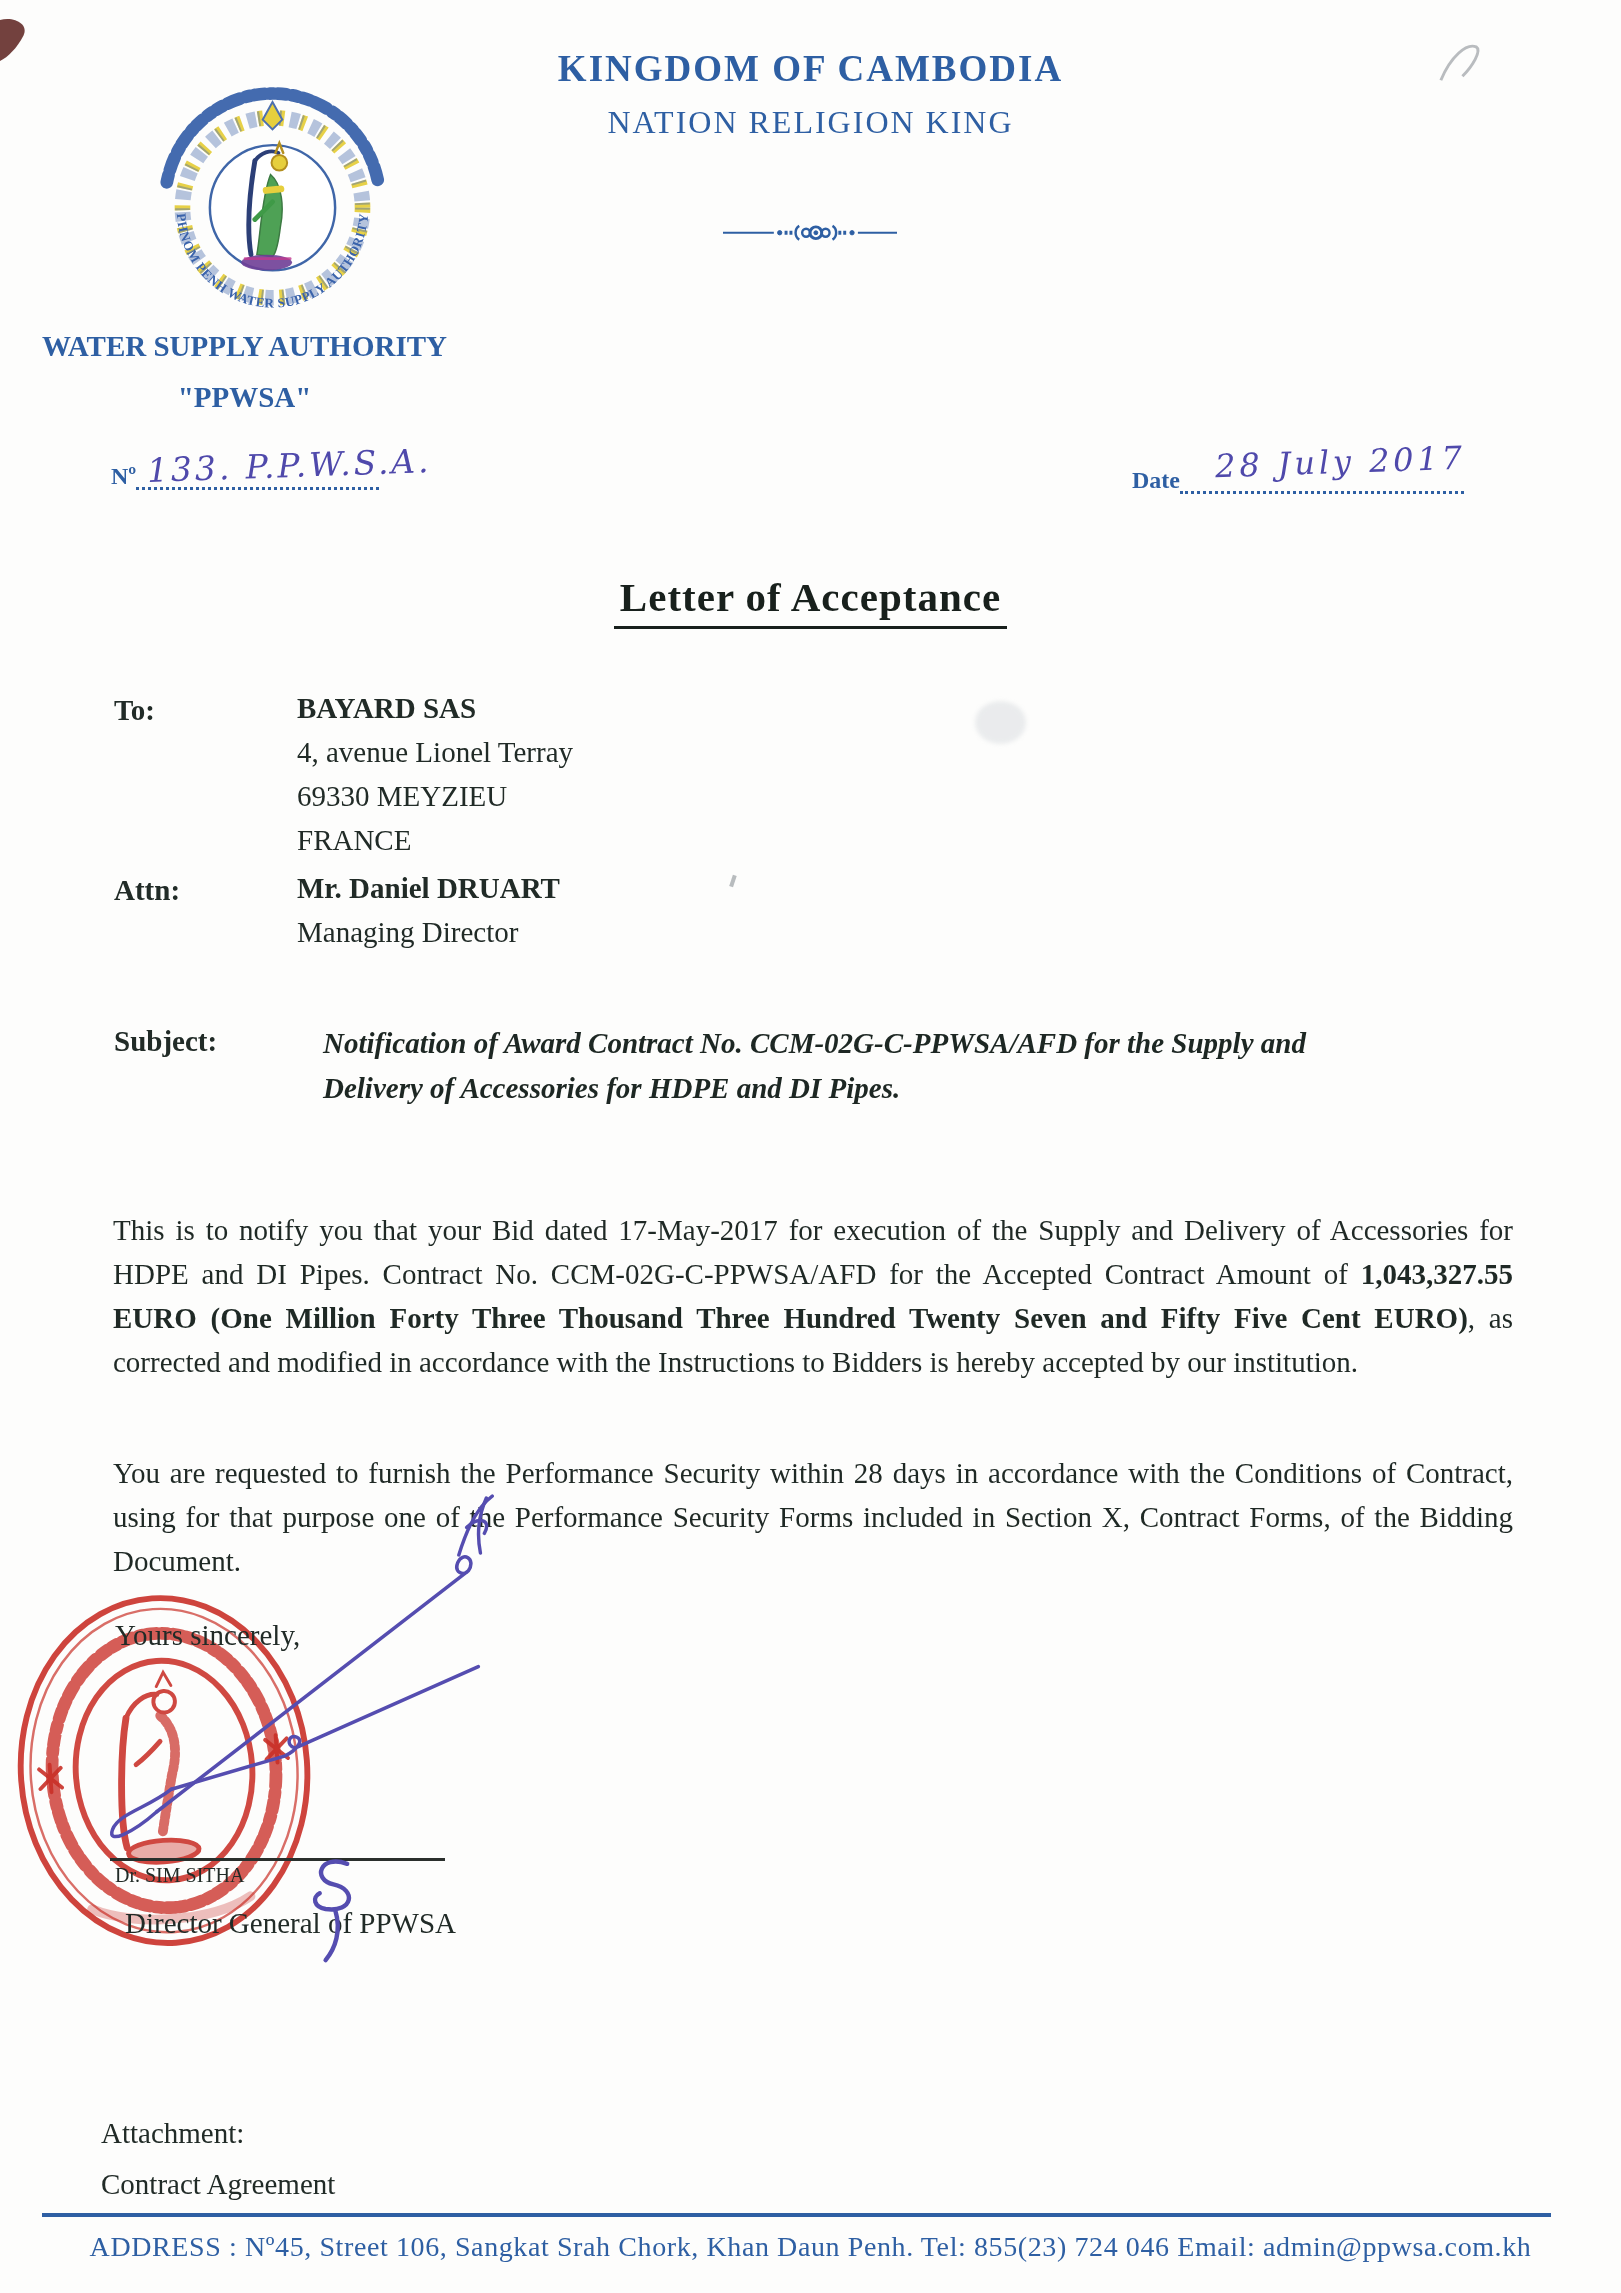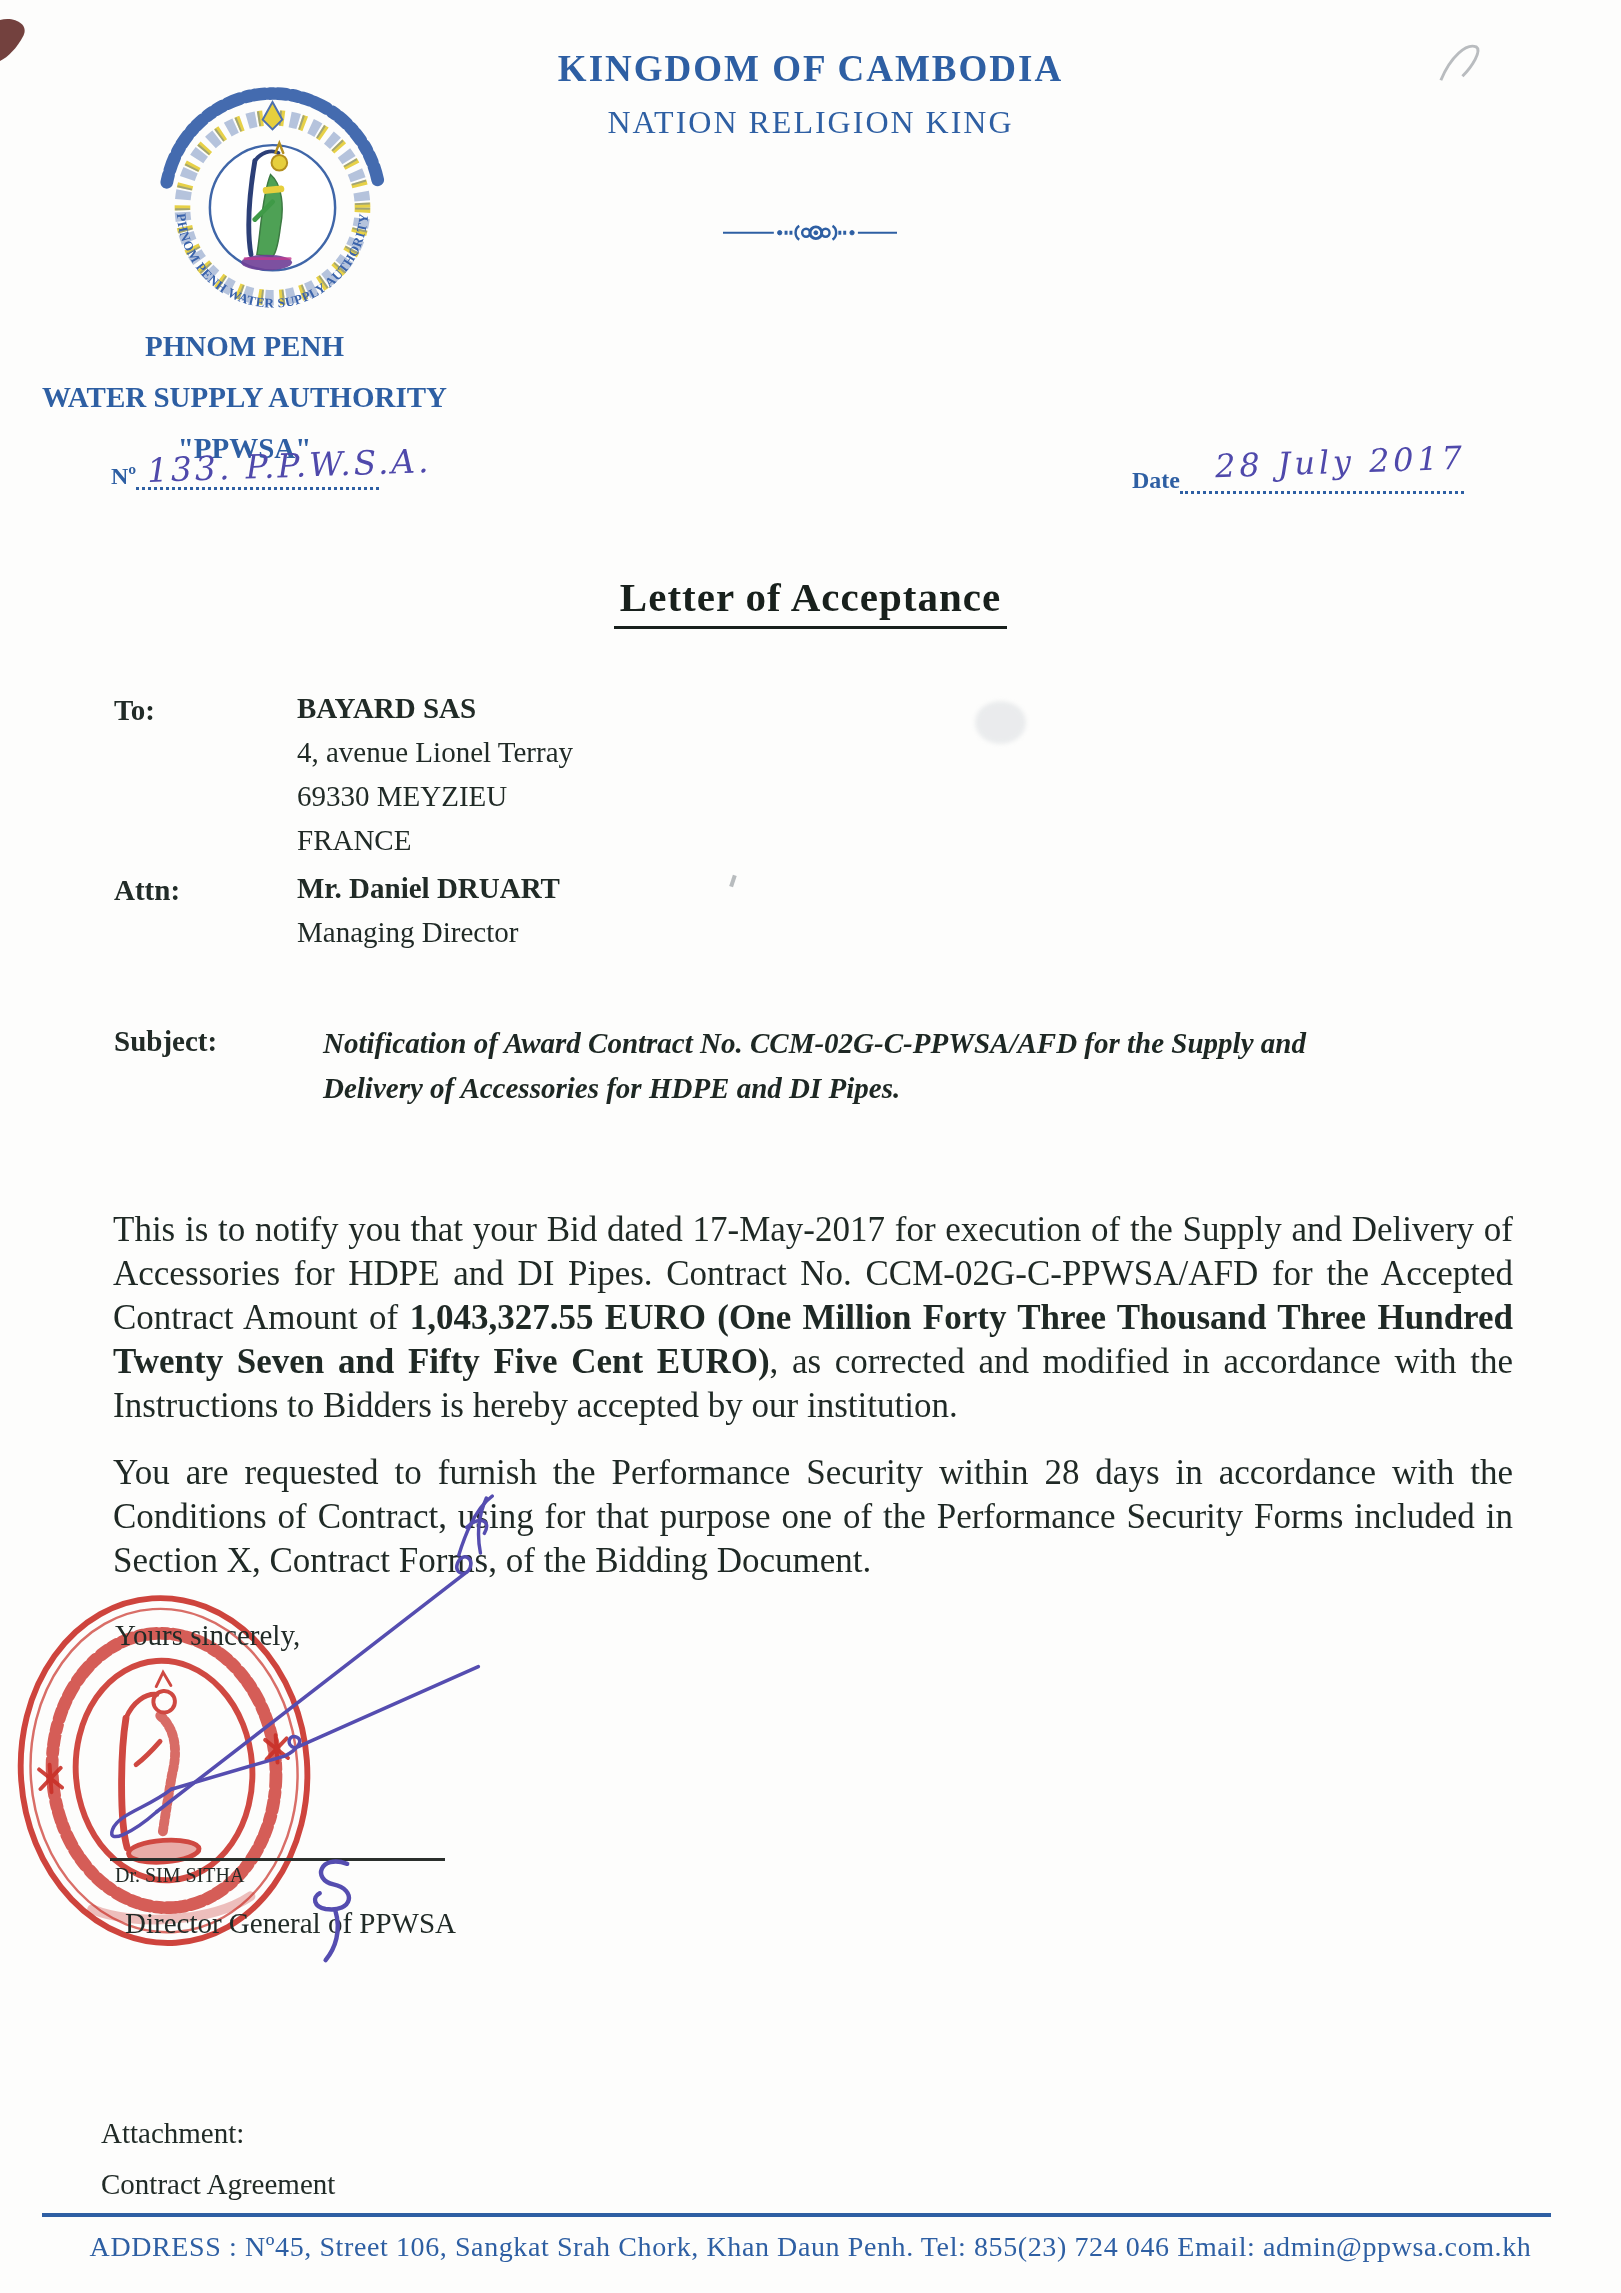--- a/index.html
+++ b/index.html
@@ -27,21 +27,21 @@
   .title{left:0;right:0;top:573px;text-align:center;}
   .title span{display:inline-block;font-size:41px;font-weight:bold;color:#18201c;
               letter-spacing:1px;border-bottom:3.9px solid #18201c;padding:0 5.9px 4.9px 5.9px;}
   
   .lbl{font-size:29px;font-weight:bold;color:#212b27;}
   .val{font-size:29px;color:#212b27;}
   .bold{font-weight:bold;}
   .subject-text{left:323px;top:1021px;width:995px;font-size:29px;line-height:45px;
                 font-weight:bold;font-style:italic;color:#1d2723;}
   
-  .para{left:113px;width:1400px;font-size:35px;line-height:44px;text-align:justify;
+  .para{left:113px;width:1400px;font-size:29px;line-height:44px;text-align:justify;
         color:#1f2925;margin:0;}
   
   .closing{left:115px;top:1619px;font-size:29px;z-index:3;}
   .sigline{left:110px;top:1858px;width:335px;height:2.9px;background:#2a2f2c;z-index:2;}
   .signame{left:115px;top:1864px;font-size:20px;z-index:4;}
   .sigrole{left:125px;top:1907px;font-size:29px;z-index:4;}
   .stamp{left:13.7px;top:1592px;z-index:2;}
   .sigstrokes{left:93px;top:1541px;z-index:5;}
   .flourish{left:304px;top:1852px;z-index:5;}
   .paraph{left:449px;top:1490px;z-index:3;}
@@ -111,21 +111,20 @@
       <circle cx="95" cy="13" r="2"></circle>
       <circle cx="105" cy="13" r="4" fill="none" stroke-width="2.5"></circle>
       <path d="M 112,6 C 117,9 117,17 112,20" fill="none" stroke-width="2.5"></path>
       <line x1="118" y1="13" x2="127" y2="13" stroke-width="4" stroke-dasharray="3 2"></line>
       <circle cx="132" cy="13" r="2.2"></circle>
       <line x1="138" y1="13" x2="178" y2="13" stroke-width="2"></line>
     </g>
   </svg>
 
   <div class="abs org-block">
-    <div>PHNOM PENH</div>
     <div>WATER SUPPLY AUTHORITY</div>
     <div>"PPWSA"</div>
   </div>
 
   <div class="abs refline">
     <span class="bluelabel">Nº</span>
     <span class="dots" style="width:243px;"></span>
   </div>
   <div class="abs handwrite hw-ref">133. P.P.W.S.A.</div>
 

